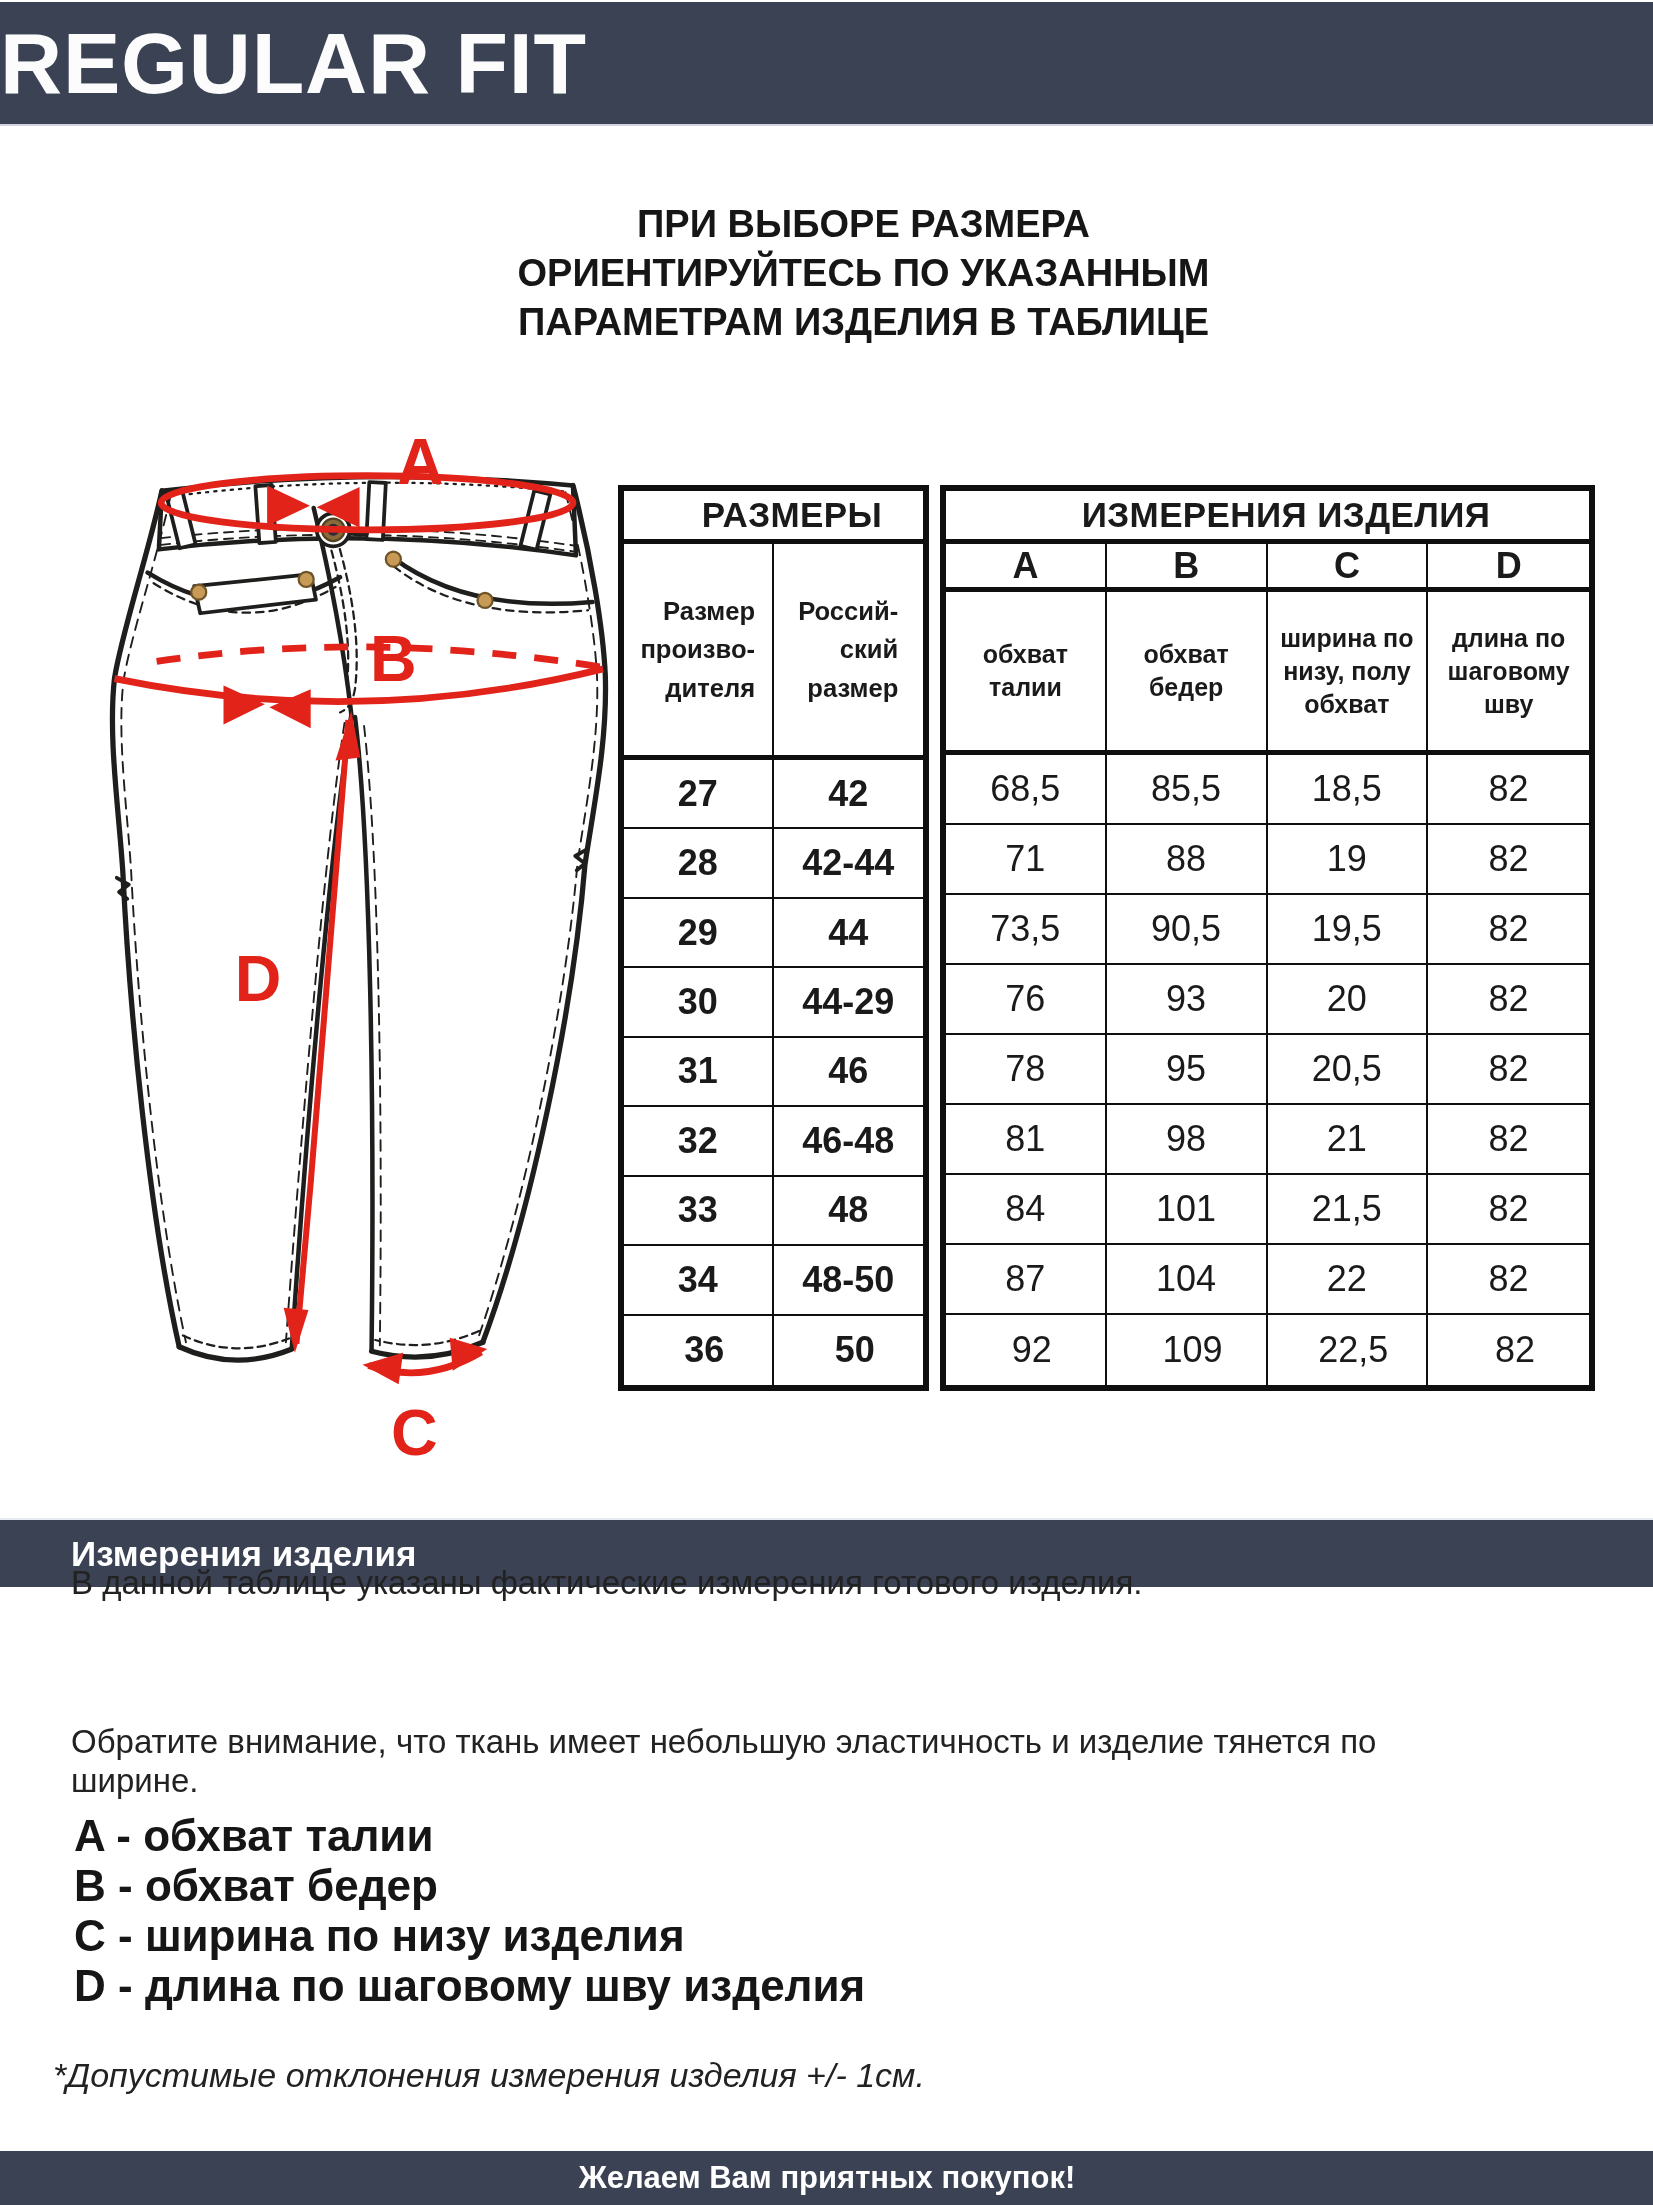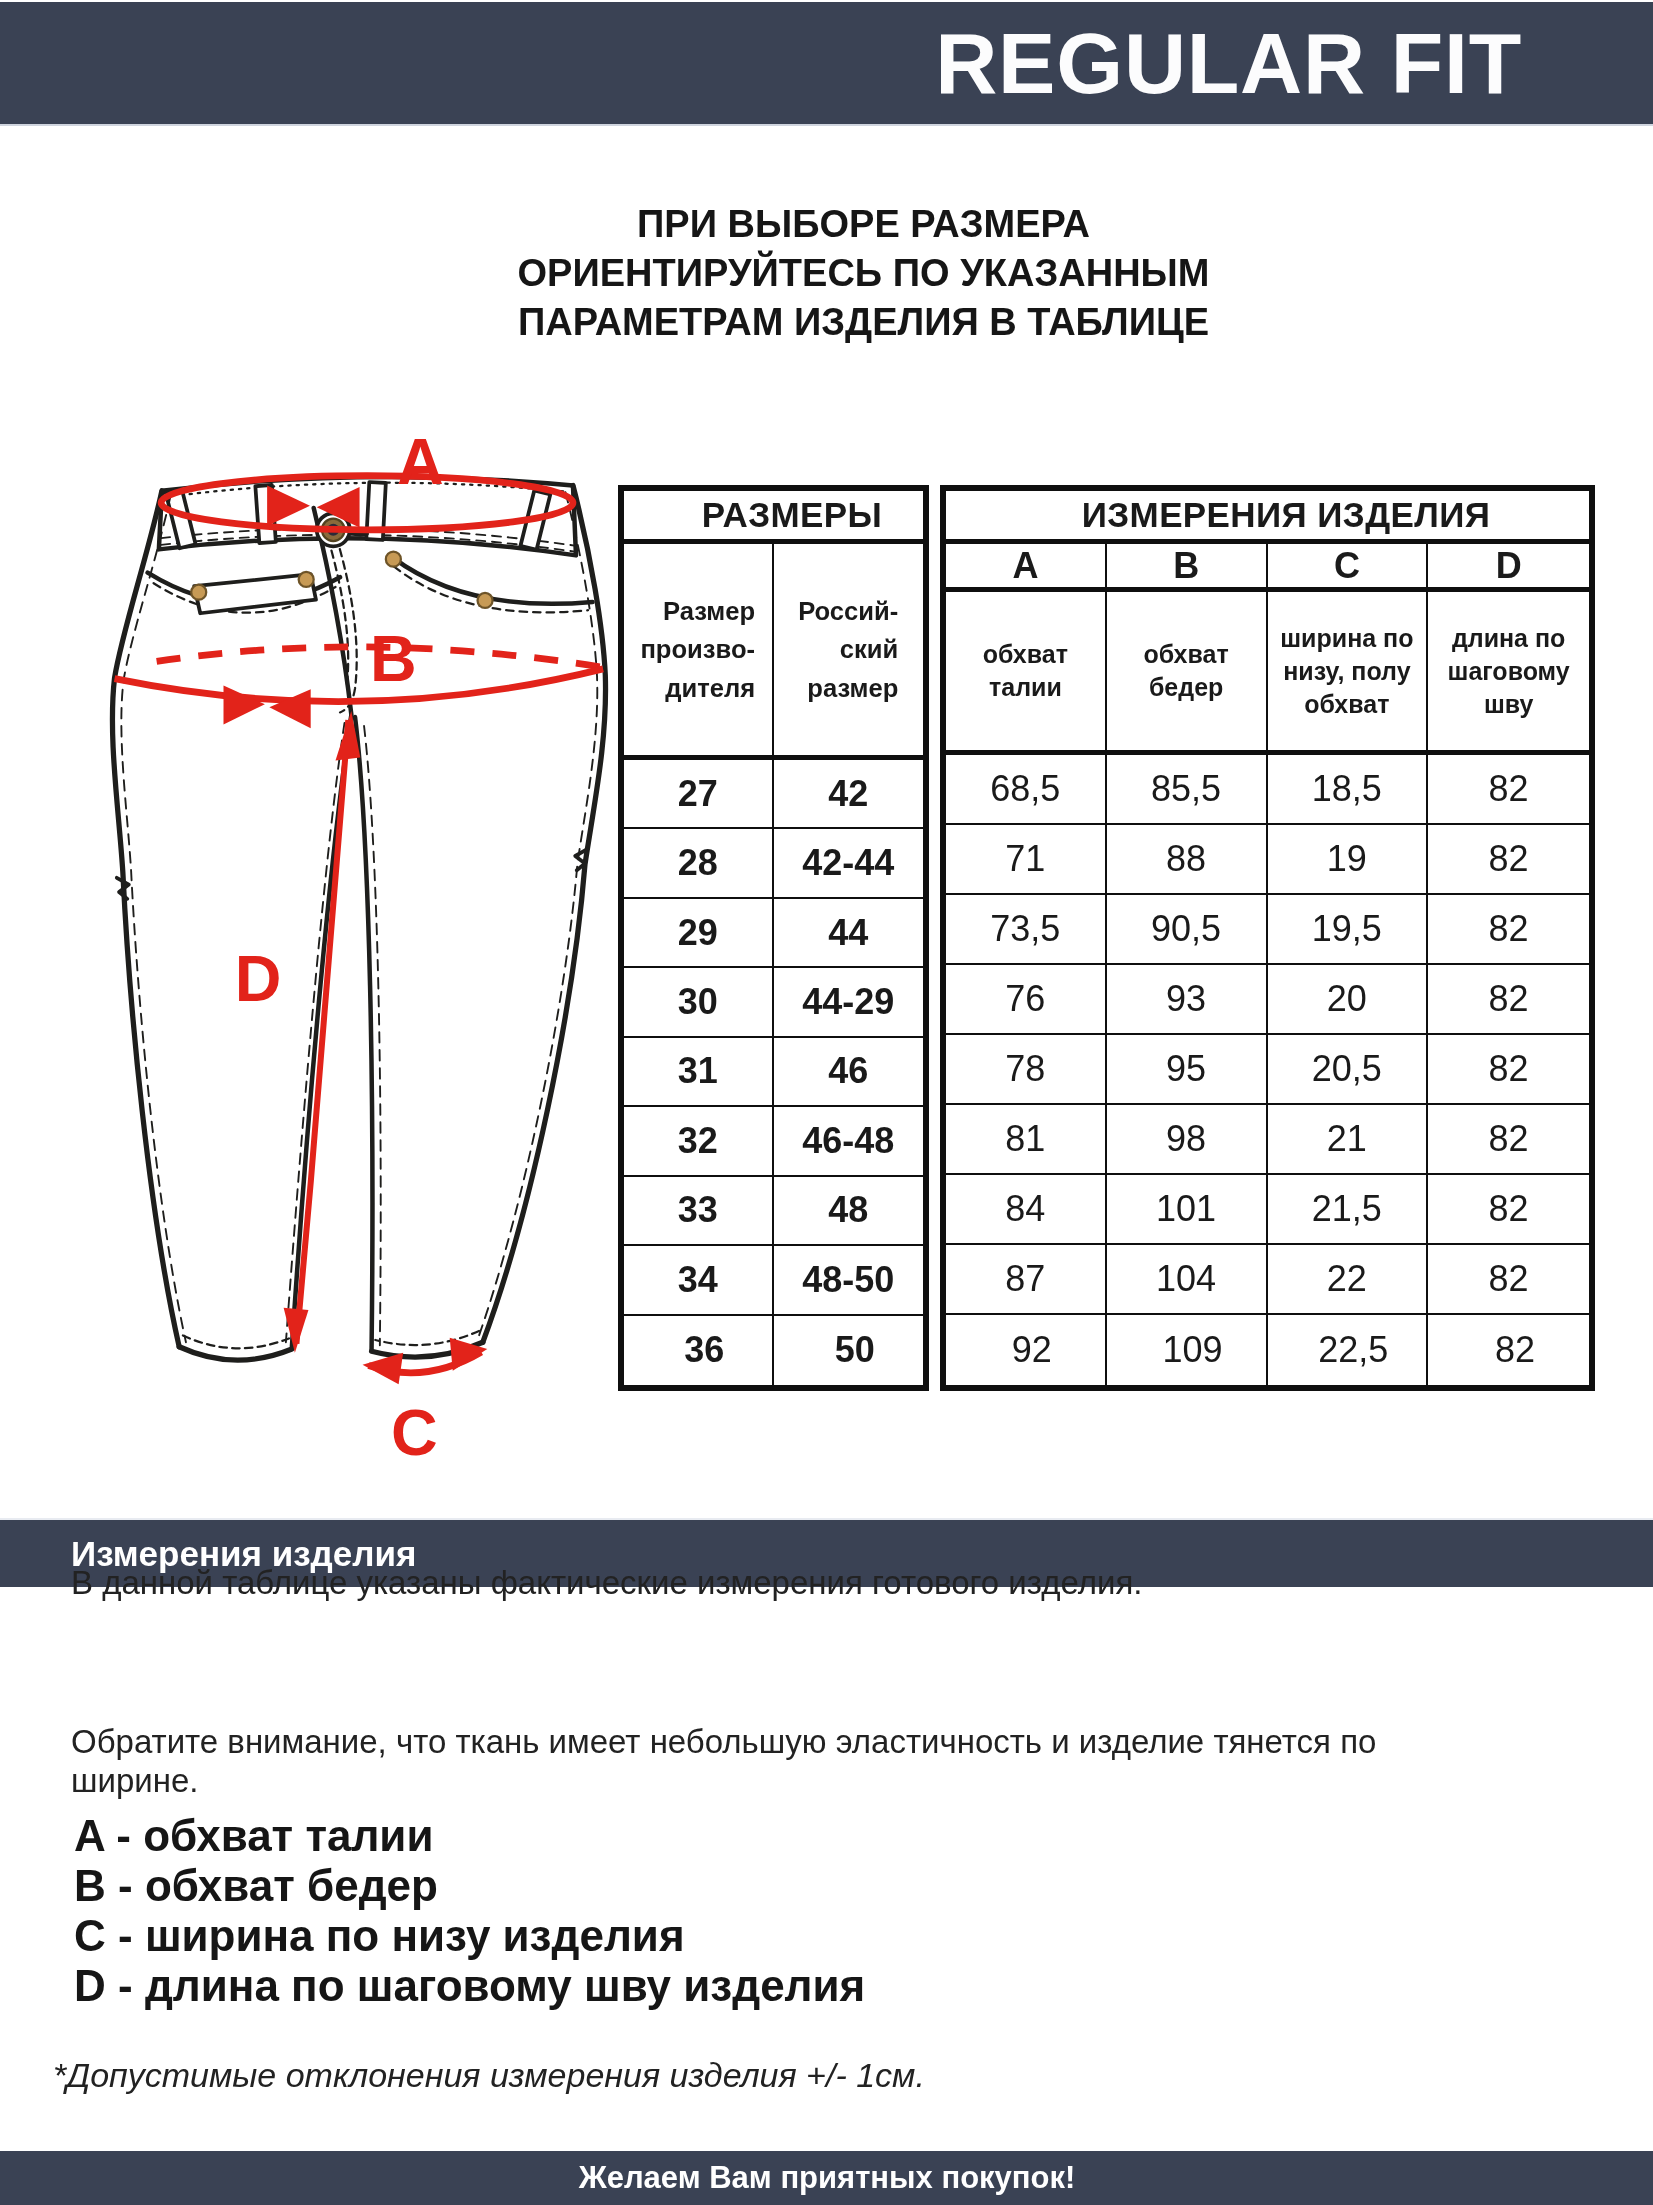--- a/index.html
+++ b/index.html
@@ -1,21 +1,21 @@
 <!DOCTYPE html>
 <html style="font-size:12px"><head>
 <meta charset="utf-8">
 <style>
   html,body{margin:0;padding:0;}
   body{
     width:1654px;height:2205px;position:relative;background:#ffffff;
     font-family:"Liberation Sans", sans-serif;color:#1a1a1a;overflow:hidden;
   }
   .bar{position:absolute;left:0;width:1654px;background:#3a4254;box-sizing:border-box;}
-  .topbar{top:2.3px;height:124px;display:flex;align-items:center;justify-content:flex-end;
+  .topbar{top:2.3px;height:124px;display:flex;align-items:center;justify-content:flex-start;
     padding-right:132px;border-bottom:2.3px solid #cfd4de;}
   .topbar span{color:#fcfcfd;font-weight:700;font-size:86px;letter-spacing:0.8px;white-space:nowrap;}
   .intro{position:absolute;top:200px;left:0;width:1639px;text-align:center;
     font-weight:700;font-size:38px;line-height:49px;color:#161616;margin-left:44px;}
   svg.draw{position:absolute;left:0;top:0;}
 
   .tbl{position:absolute;box-sizing:border-box;border:6px solid #0f0f0f;display:grid;background:#fff;}
   #tbl-sizes{left:618px;top:485px;width:311px;height:906px;
     grid-template-columns:1fr 1fr;grid-template-rows:53px 216px repeat(9,1fr);}
   #tbl-meas{left:940px;top:485px;width:655px;height:906px;

